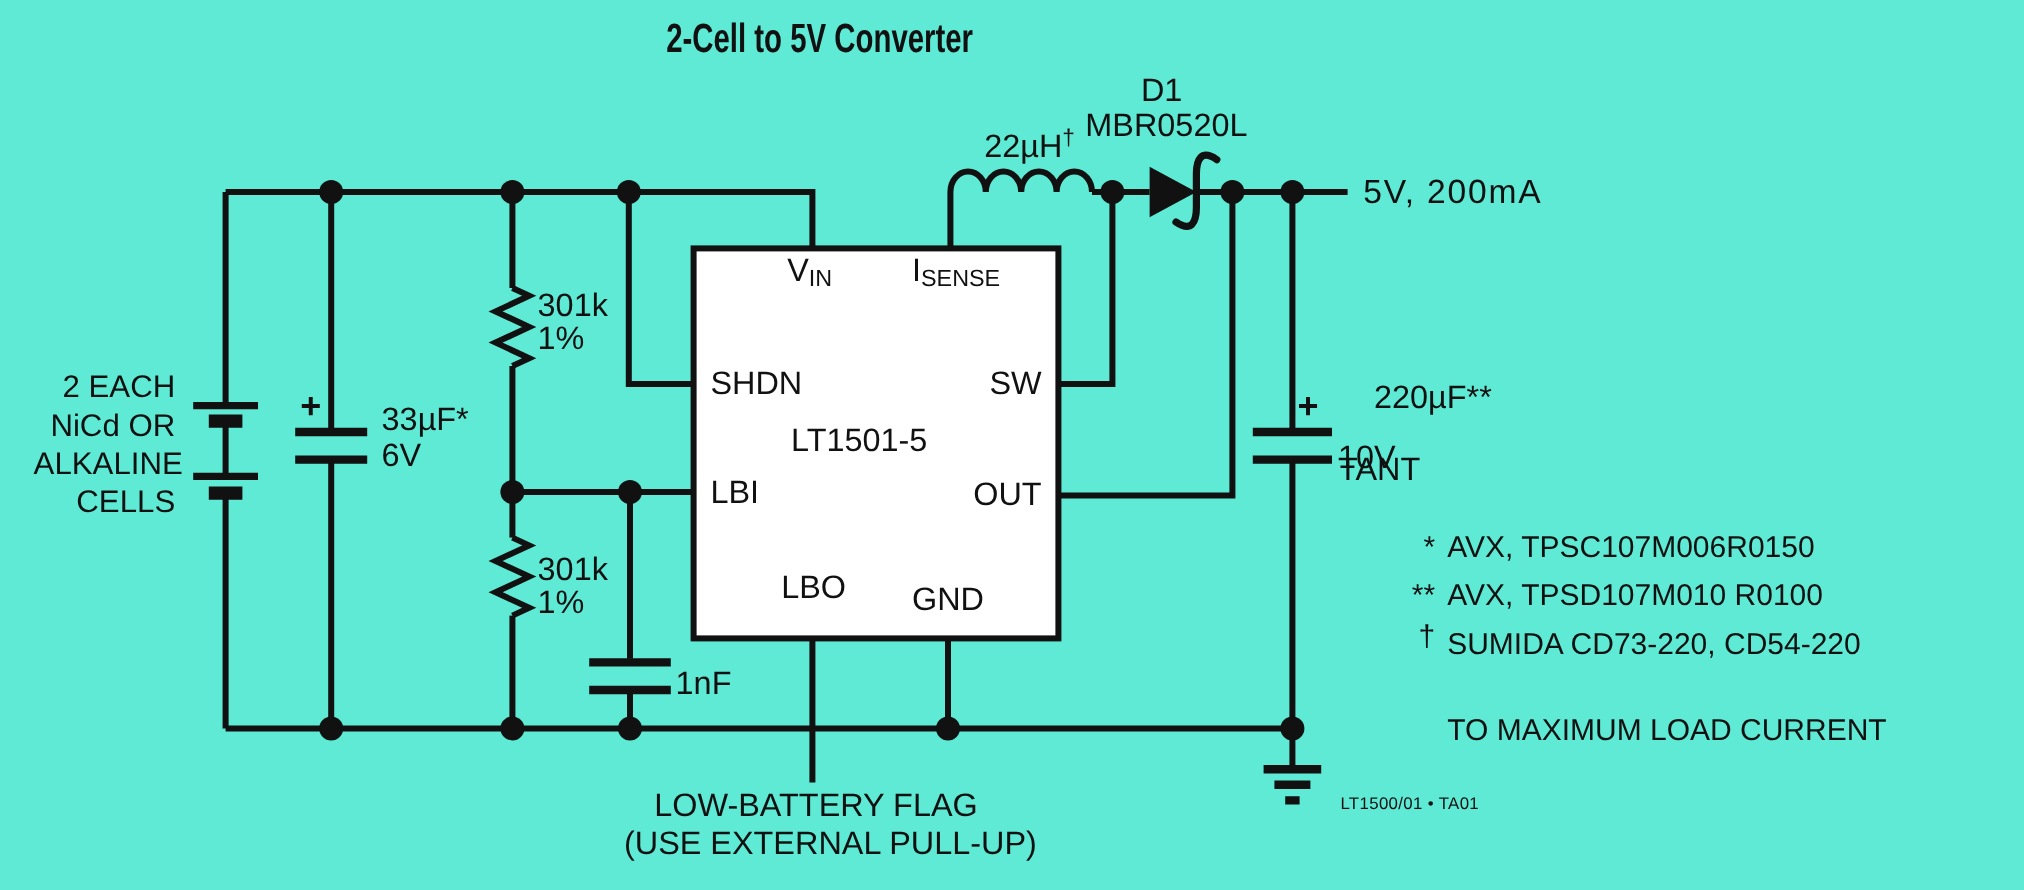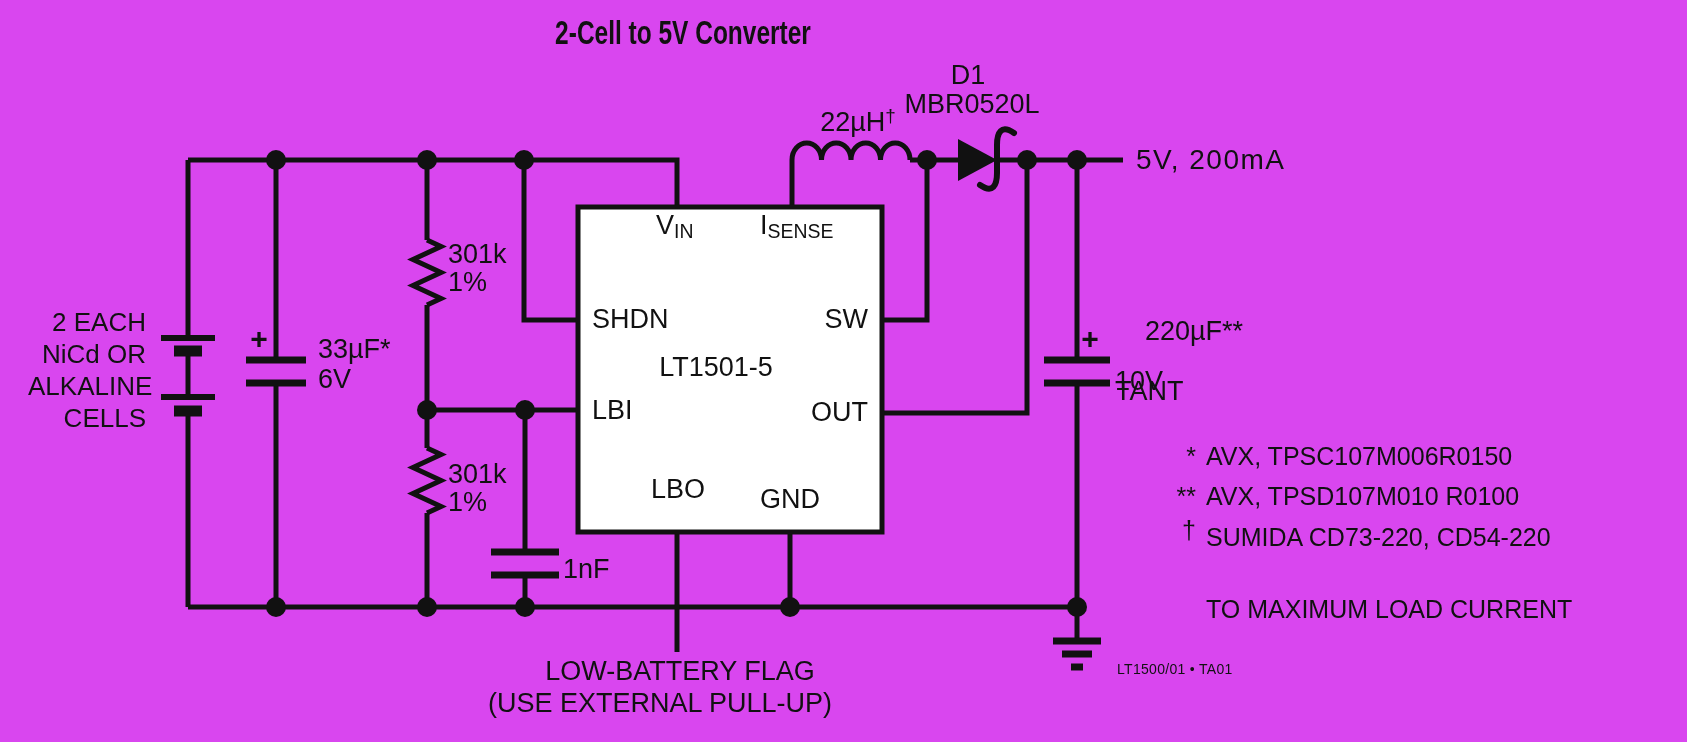--- a/index.html
+++ b/index.html
@@ -1,17 +1,17 @@
 <!DOCTYPE html>
 <html><head>
 <meta charset="utf-8">
 <style>
   html,body{margin:0;padding:0;background:#ffffff;}
   .stage{
-    position:relative;width:1687px;height:742px;background:#d946ef;
+    position:relative;width:1687px;height:742px;background:#5eead4;
     font-family:"Liberation Sans", sans-serif;color:#111;overflow:hidden;
   }
   svg{position:absolute;left:0;top:0;}
   .label{position:absolute;white-space:nowrap;font-size:27px;line-height:1;color:#111;}
   .center{text-align:center;}
   .right{text-align:right;}
   .title{font-size:34px;font-weight:bold;transform:scaleX(0.72);transform-origin:center top;letter-spacing:0px;}
   .batline{line-height:32px;}
   .pin-sub{font-size:0.72em;vertical-align:-0.22em;}
   .dagger{font-size:0.7em;vertical-align:0.5em;}
@@ -164,17 +164,17 @@
   <div class="label" style="left:1145px;top:318px;text-align:right;">220µF**</div>
   <div class="label" style="left:1115px;top:348px;margin-top:20px;">10V</div>
   <div class="label" style="left:1115px;top:378px;">TANT</div>
 
   <div class="note-line" style="left:1140px;top:444px;"><span class="note-marker">*</span><span class="note-text">AVX, TPSC107M006R0150</span></div>
   <div class="note-line" style="left:1140px;top:484px;"><span class="note-marker">**</span><span class="note-text">AVX, TPSD107M010 R0100</span></div>
   <div class="note-line note-raised" style="left:1140px;top:525px;"><span class="note-marker">†</span><span class="note-text">SUMIDA CD73-220, CD54-220</span></div>
   <div class="note-line" style="left:1140px;top:597px;"><span class="note-marker"></span><span class="note-text">TO MAXIMUM LOAD CURRENT</span></div>
 
   <div class="label center" style="left:480px;top:658px;width:400px;">LOW-BATTERY FLAG</div>
-  <div class="label center" style="left:460px;top:690px;width:400px;">(USE EXTERNAL PULL-UP)</div>
+  <div class="label center" style="left:492px;top:690px;width:400px;">(USE EXTERNAL PULL-UP)</div>
 
   <div class="label docref" style="left:1117px;top:662px;">LT1500/01 • TA01</div>
 
 </div>
 
 </body></html>

